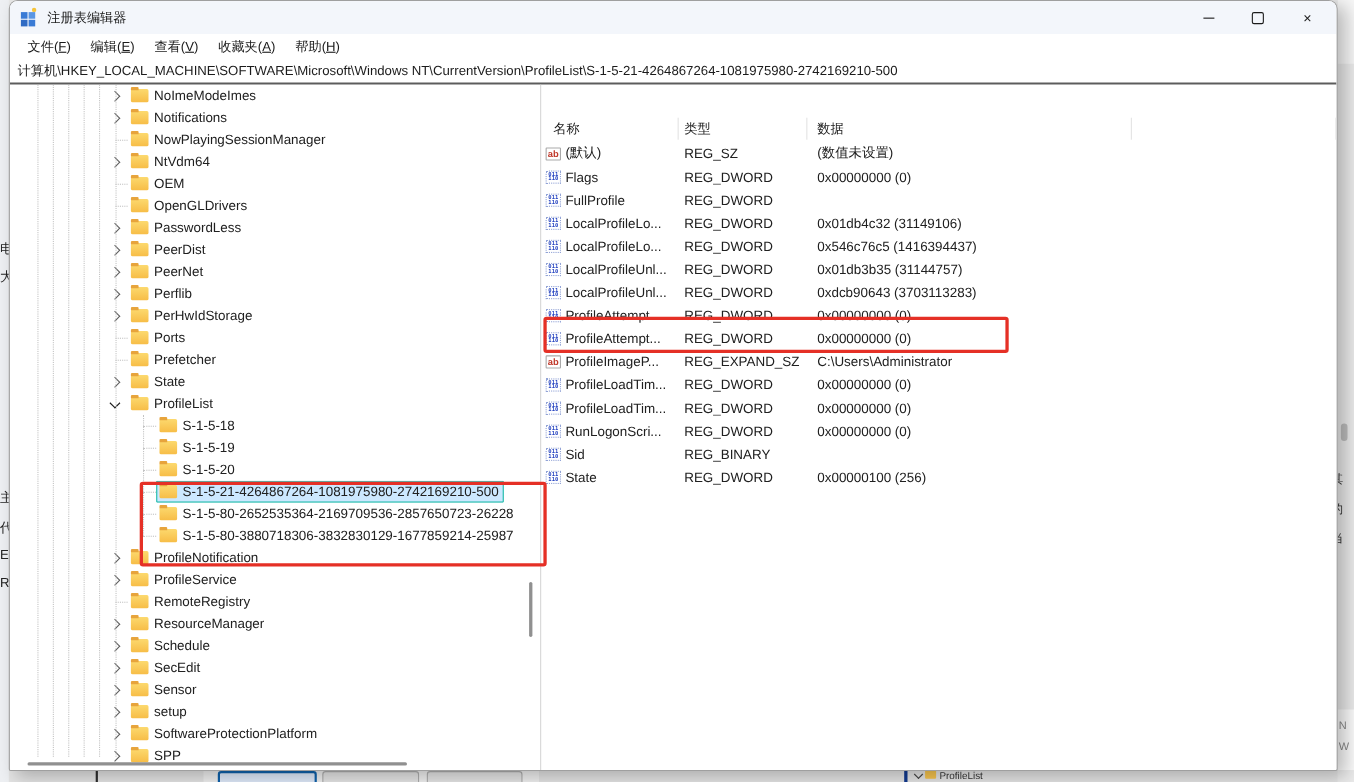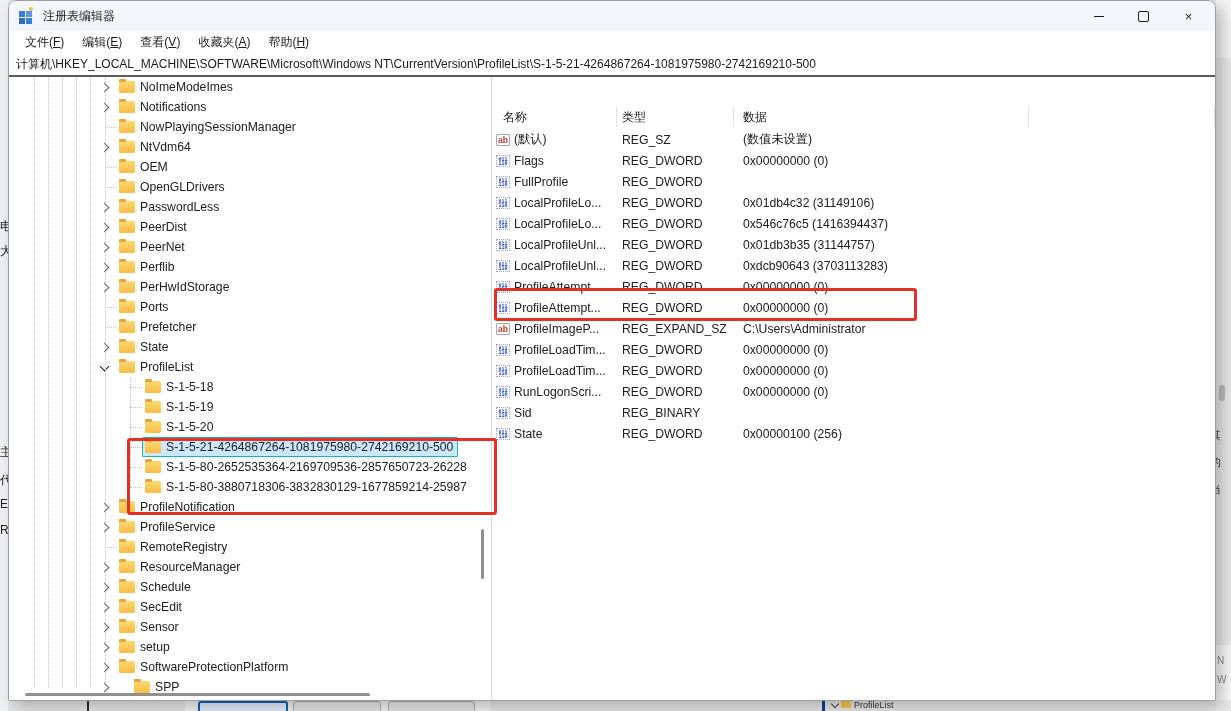--- a/index.html
+++ b/index.html
@@ -368,21 +368,21 @@
             </div>
             <div class="trow">
               <span class="chev" style="left: 92px;"></span>
               <span class="node" style="left: 107px;">
                 <span class="folder"></span>
                 <span>SoftwareProtectionPlatform</span>
               </span>
             </div>
             <div class="trow">
               <span class="chev" style="left: 92px;"></span>
-              <span class="node" style="left: 122px;">
+              <span class="node" style="left: 107px;">
                 <span class="folder"></span>
                 <span>SPP</span>
               </span>
             </div>
           </div>
         <div class="tree-vthumb"></div>
         <div class="tree-hthumb"></div>
       <div class="guide" style="left: 25px;"></div>
           <div class="guide" style="left: 39px;"></div>
           <div class="guide" style="left: 53px;"></div>

